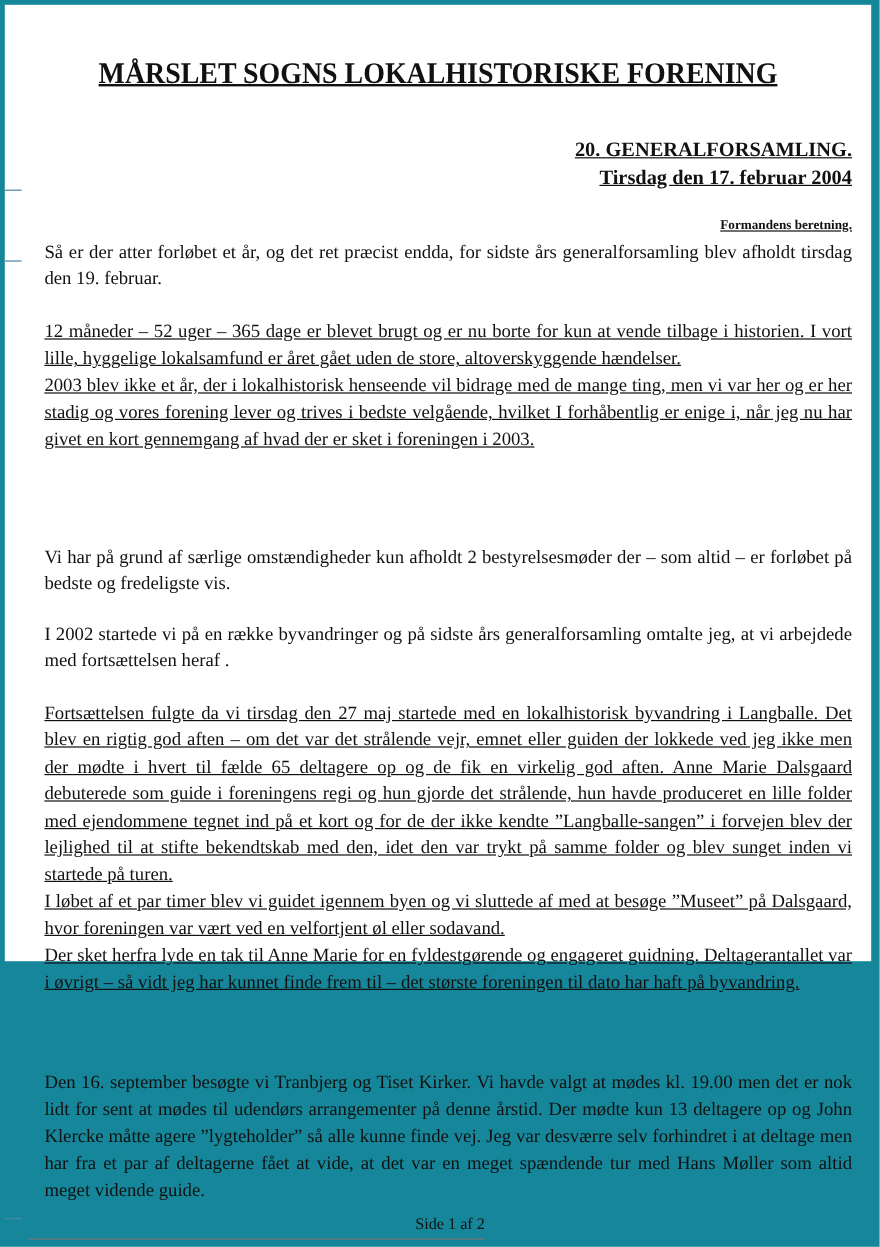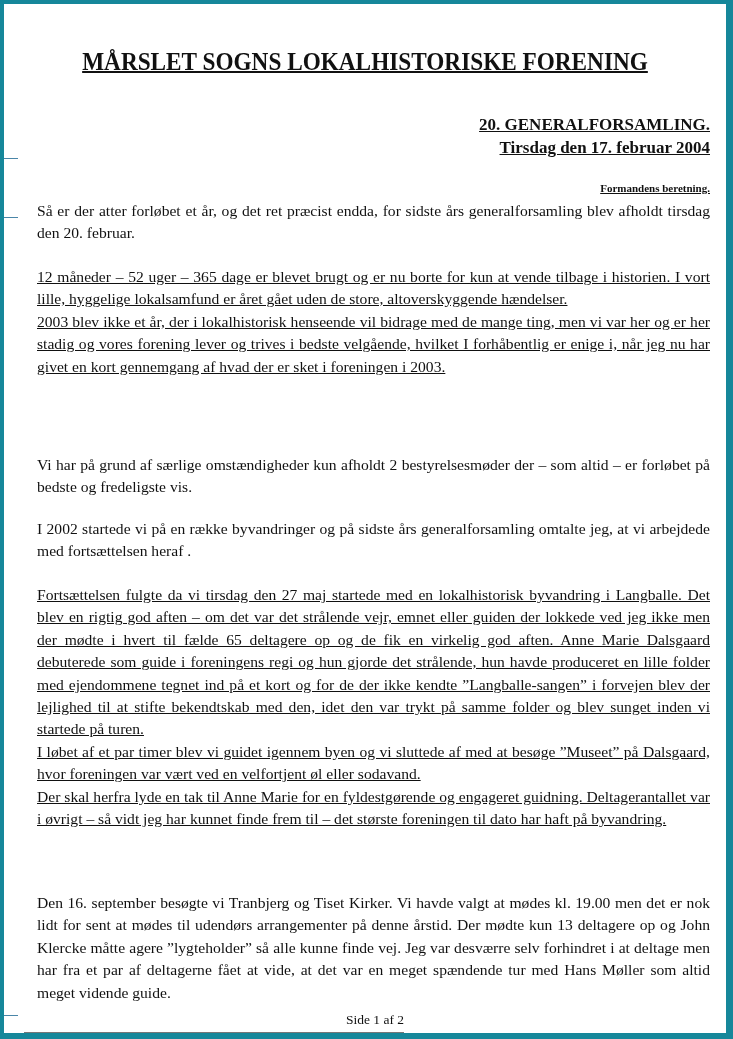--- a/index.html
+++ b/index.html
@@ -5,21 +5,21 @@
   html, body { margin: 0; padding: 0; }
   body {
     width: 733px; height: 1039px;
     background: #16879a;
     font-family: "Liberation Serif", "DejaVu Serif", serif;
     overflow: hidden;
   }
   .page {
     position: absolute;
     left: 4px; top: 4px;
-    width: 722px; height: 1029px;
+    width: 722px; height: 797px;
     background: #ffffff;
     color: #111;
   }
   .margin-tick {
     position: absolute; left: 0; width: 14px; height: 1px;
     background: #4a86a8;
   }
   h1.org-title {
     position: absolute; left: 0; right: 0; top: 44px;
     margin: 0; text-align: center;
@@ -59,29 +59,29 @@
 <div class="page">
   <div class="margin-tick" style="top:154px"></div>
   <div class="margin-tick" style="top:213px"></div>
   <div class="margin-tick" style="top:1011px"></div>
 
   <h1 class="org-title">MÅRSLET SOGNS LOKALHISTORISKE FORENING</h1>
   <p class="sub sub1">20. GENERALFORSAMLING.</p>
   <p class="sub sub2">Tirsdag den 17. februar 2004</p>
   <p class="sub sub3">Formandens beretning.</p>
 
-  <p class="body-text" style="top:196px">Så er der atter forløbet et år, og det ret præcist endda, for sidste års generalforsamling blev afholdt tirsdag den 20. februar.</p>
+  <p class="body-text" style="top:196px">Så er der atter forløbet et år, og det ret præcist endda, for sidste års generalforsamling blev afholdt tirsdag den 19. februar.</p>
   <div class="body-text" style="top:262px">
     <p class="p">12 måneder – 52 uger – 365 dage er blevet brugt og er nu borte for kun at vende tilbage i historien. I vort lille, hyggelige lokalsamfund er året gået uden de store, altoverskyggende hændelser.</p>
     <p class="p">2003 blev ikke et år, der i lokalhistorisk henseende vil bidrage med de mange ting, men vi var her og er her stadig og vores forening lever og trives i bedste velgående, hvilket I forhåbentlig er enige i, når jeg nu har givet en kort gennemgang af hvad der er sket i foreningen i 2003.</p>
   </div>
   <p class="body-text" style="top:450px">Vi har på grund af særlige omstændigheder kun afholdt 2 bestyrelsesmøder der – som altid – er forløbet på bedste og fredeligste vis.</p>
   <p class="body-text" style="top:514px">I 2002 startede vi på en række byvandringer og på sidste års generalforsamling omtalte jeg, at vi arbejdede med fortsættelsen heraf .</p>
   <div class="body-text" style="top:580px">
     <p class="p">Fortsættelsen fulgte da vi tirsdag den 27 maj startede med en lokalhistorisk byvandring i Langballe. Det blev en rigtig god aften – om det var det strålende vejr, emnet eller guiden der lokkede ved jeg ikke men der mødte i hvert til fælde 65 deltagere op og de fik en virkelig god aften. Anne Marie Dalsgaard debuterede som guide i foreningens regi og hun gjorde det strålende, hun havde produceret en lille folder med ejendommene tegnet ind på et kort og for de der ikke kendte ”Langballe-sangen” i forvejen blev der lejlighed til at stifte bekendtskab med den, idet den var trykt på samme folder og blev sunget inden vi startede på turen.</p>
     <p class="p">I løbet af et par timer blev vi guidet igennem byen og vi sluttede af med at besøge ”Museet” på Dalsgaard, hvor foreningen var vært ved en velfortjent øl eller sodavand.</p>
-    <p class="p">Der skal herfra lyde en tak til Anne Marie for en fyldestgørende og engageret guidning. Deltagerantallet var i øvrigt – så vidt jeg har kunnet finde frem til – det største foreningen til dato har haft på byvandring.</p>
+    <p class="p">Der sket herfra lyde en tak til Anne Marie for en fyldestgørende og engageret guidning. Deltagerantallet var i øvrigt – så vidt jeg har kunnet finde frem til – det største foreningen til dato har haft på byvandring.</p>
   </div>
   <p class="body-text" style="top:888px">Den 16. september besøgte vi Tranbjerg og Tiset Kirker. Vi havde valgt at mødes kl. 19.00 men det er nok lidt for sent at mødes til udendørs arrangementer på denne årstid. Der mødte kun 13 deltagere op og John Klercke måtte agere ”lygteholder” så alle kunne finde vej. Jeg var desværre selv forhindret i at deltage men har fra et par af deltagerne fået at vide, at det var en meget spændende tur med Hans Møller  som altid meget vidende guide.</p>
 
   <div class="footer-page">Side 1 af 2</div>
   <div class="scan-line"></div>
 </div>
 
 </body></html>

